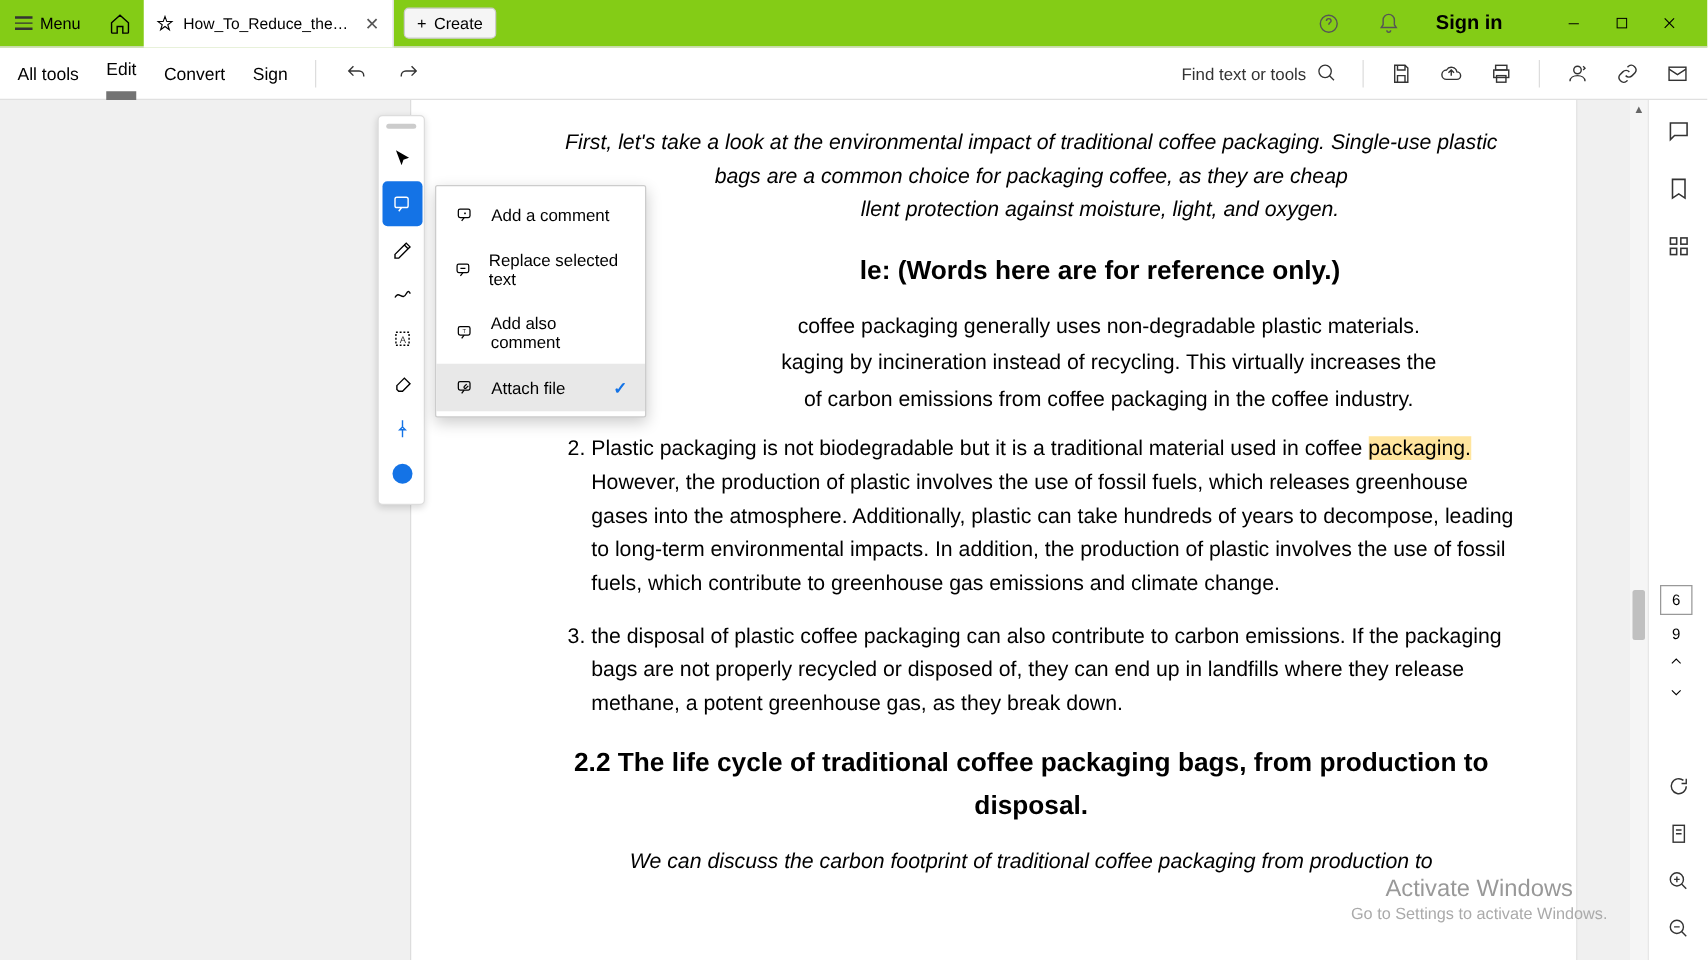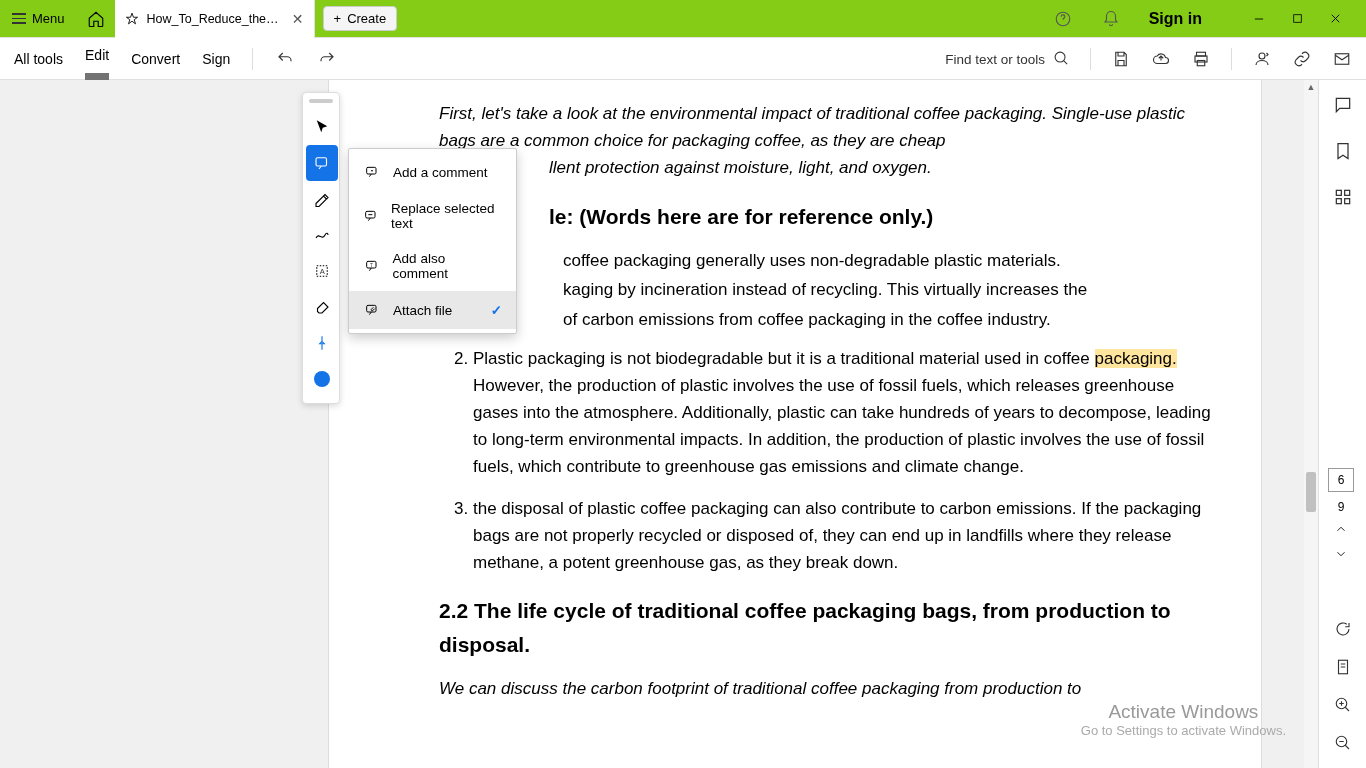--- a/index.html
+++ b/index.html
@@ -47,21 +47,21 @@
 
 .ctx-menu { position: absolute; left: 348px; top: 148px; width: 169px; background: #fff; border: 1px solid #ccc; border-radius: 2px; box-shadow: 0 4px 12px rgba(0,0,0,0.2); z-index: 10; padding: 4px 0; }
 .ctx-item { display: flex; align-items: center; gap: 12px; padding: 10px 14px; font-size: 13.5px; cursor: pointer; }
 .ctx-item.hover { background: #e8e8e8; }
 .ctx-icon { width: 18px; height: 18px; display: flex; align-items: center; justify-content: center; }
 .ctx-check { margin-left: auto; color: #1473e6; font-weight: bold; }
 
 
 .doc-wrap { flex: 1; overflow: hidden; position: relative; background: #f0f0f0; }
 .doc-page { position: absolute; left: 328px; top: 0; width: 934px; background: #fff; padding: 20px 50px 40px 110px; border-left: 1px solid #ddd; border-right: 1px solid #ddd; min-height: 100%; font-family: Arial, sans-serif; }
-.doc-page p { font-size: 17px; line-height: 1.6; margin-bottom: 12px; color: #000; }
+.doc-page p { font-size: 17px; line-height: 1.6; margin-bottom: 12px; color: #000; text-align: center; }
 .doc-page .italic { font-style: italic; }
 .doc-page .heading { font-weight: bold; font-size: 21px; margin: 18px 0 14px; }
 .doc-page ol { margin-left: 34px; }
 .doc-page li { font-size: 17px; line-height: 1.6; margin-bottom: 14px; }
 .highlight { background: #ffe59e; }
 
 
 .right-sb { width: 48px; background: #fff; border-left: 1px solid #e0e0e0; display: flex; flex-direction: column; align-items: center; padding-top: 14px; gap: 24px; }
 .sb-icon { width: 22px; height: 22px; display: flex; align-items: center; justify-content: center; cursor: pointer; color: #333; }
 .page-num-box { width: 26px; height: 24px; border: 1px solid #999; display: flex; align-items: center; justify-content: center; font-size: 12px; background: #fff; }

